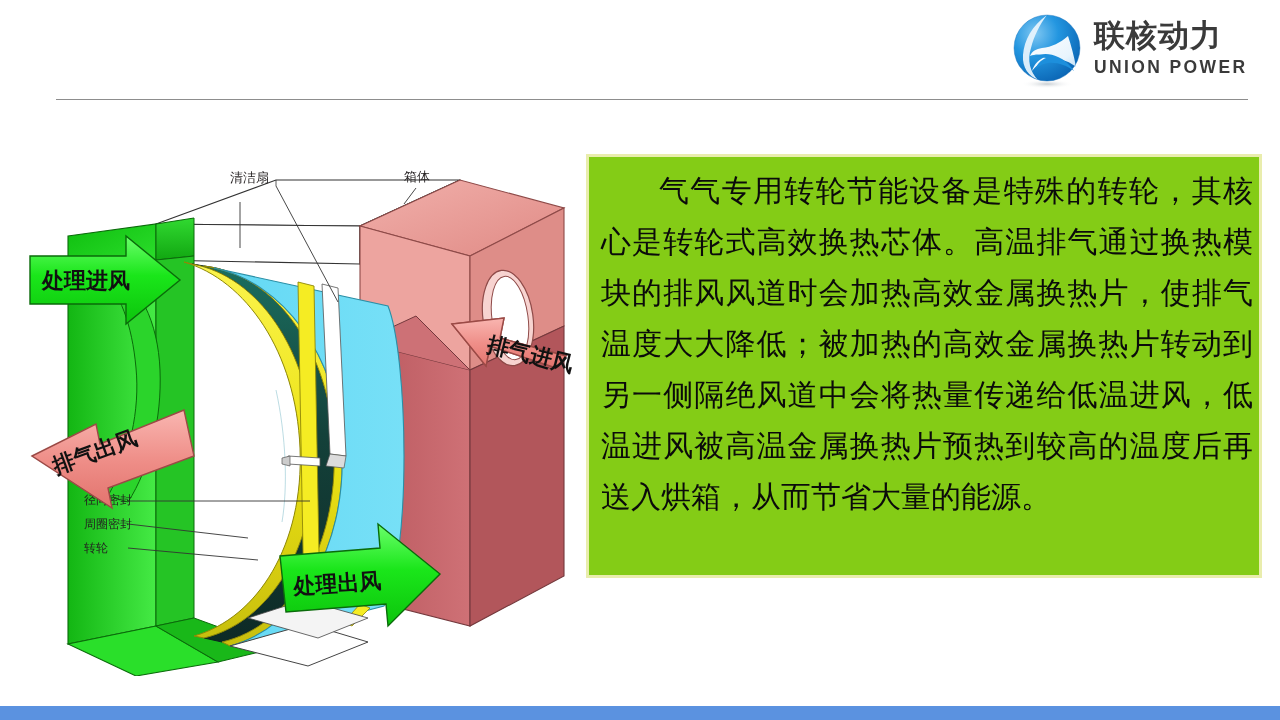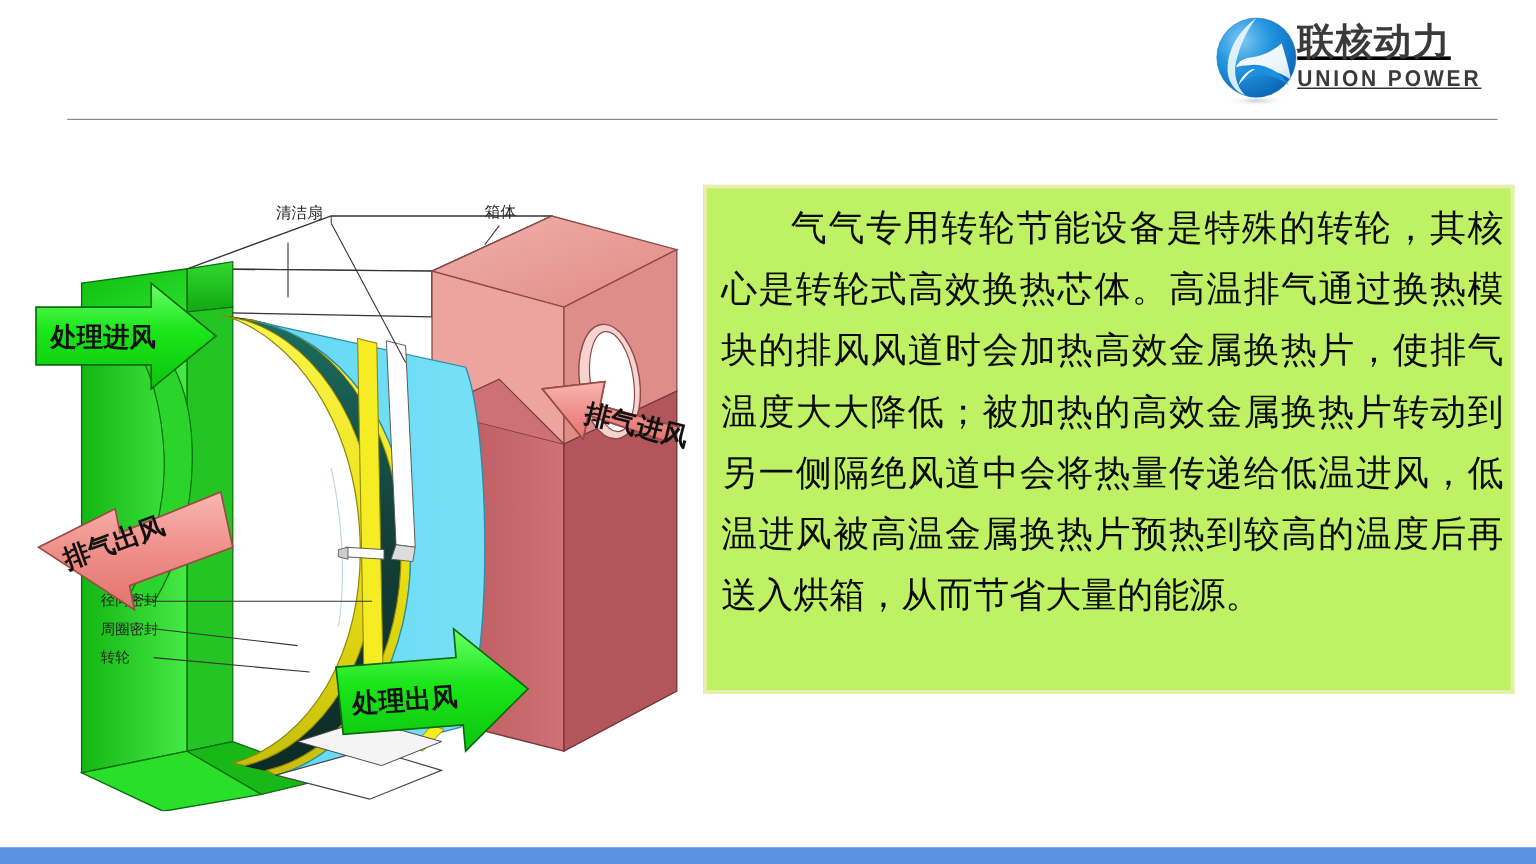--- a/index.html
+++ b/index.html
@@ -45,23 +45,22 @@
     left: 1008px; top: 12px;
     width: 262px; height: 82px;
   }
   #logo-mark {
     position: absolute;
     left: 0; top: 0;
     width: 78px; height: 78px;
   }
   #logo-text {
     position: absolute;
-    left: 73px; top: 4px;
+    left: 86px; top: 4px;
     width: 176px;
-    text-decoration: underline;
   }
   #logo-cn {
     font-family: "DejaVu Sans", "Liberation Sans", sans-serif;
     font-size: 31px;
     font-weight: bold;
     color: #3a3a3a;
     letter-spacing: 1px;
     line-height: 38px;
     white-space: nowrap;
   }
@@ -75,21 +74,21 @@
     white-space: nowrap;
     transform: scaleX(0.92);
     transform-origin: left center;
   }
 
   
   #text-panel {
     position: absolute;
     left: 586px; top: 154px;
     width: 676px; height: 424px;
-    background: #bef264;
+    background: #84cc16;
     border: 3px solid #e9edad;
     box-sizing: border-box;
   }
   #panel-paragraph {
     position: absolute;
     left: 12px; top: 8px;
     width: 652px;
     font-family: "DejaVu Sans", "Liberation Sans", sans-serif;
     font-size: 30px;
     line-height: 51px;

